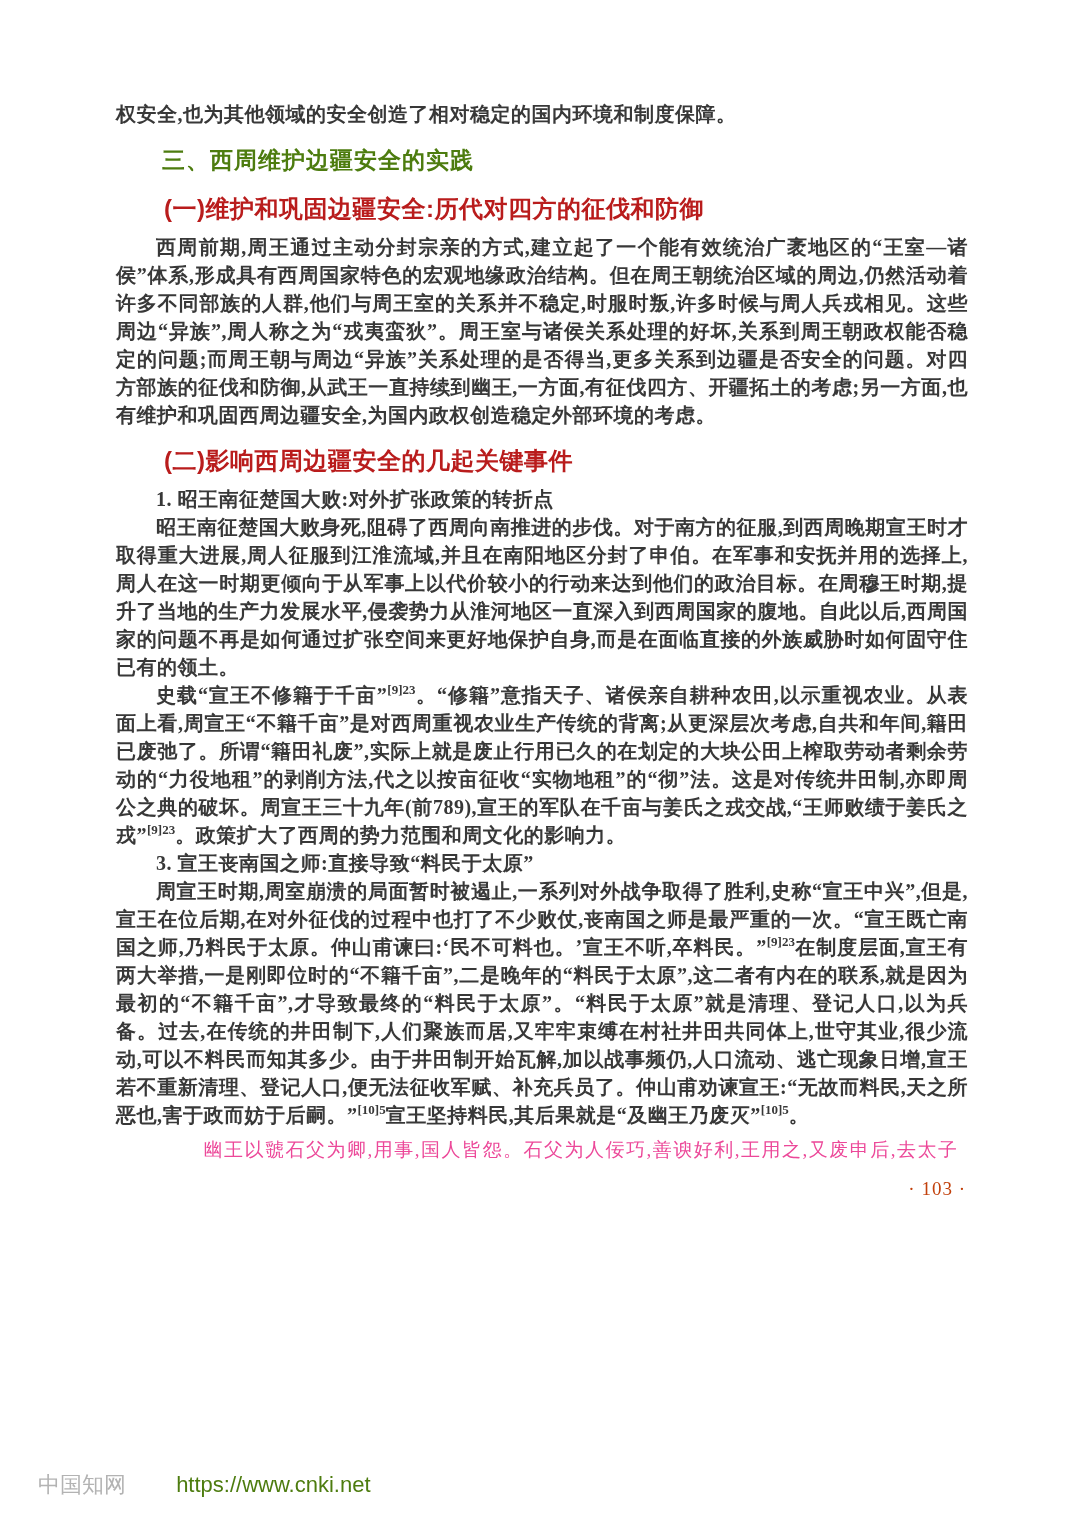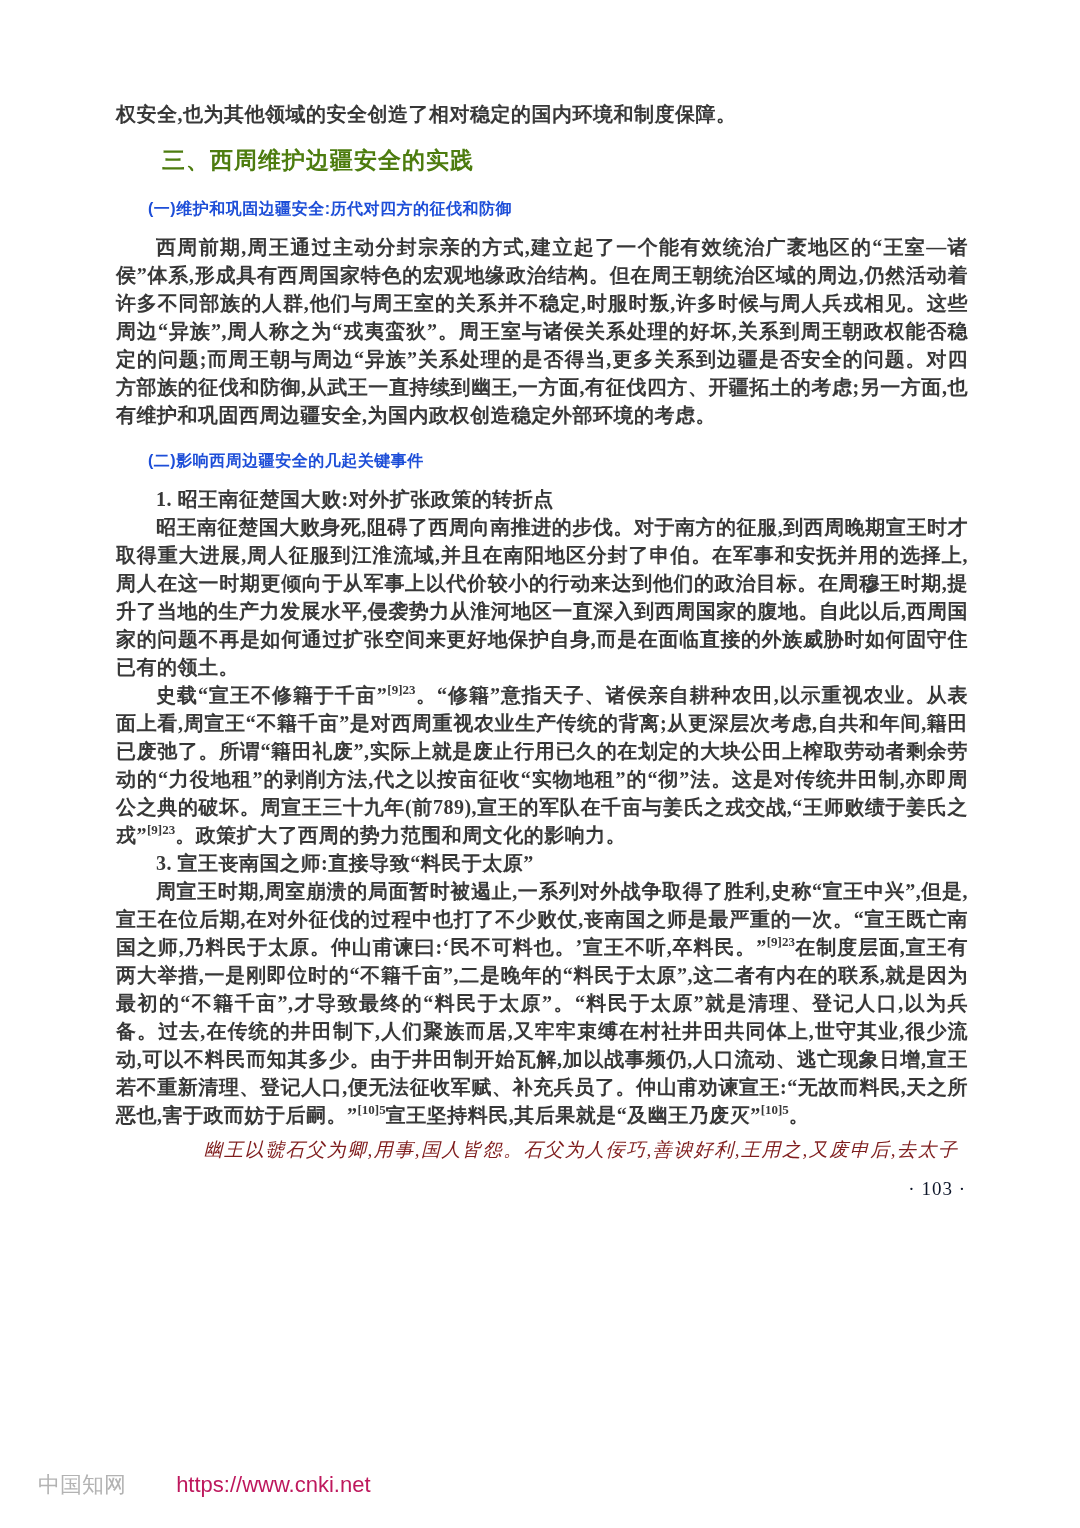--- a/index.html
+++ b/index.html
@@ -27,61 +27,60 @@
     font-size:23px;
     line-height:34px;
     color:#4d7c0f;
     margin-top:15px;
     padding-left:2em;
     letter-spacing:1px;
   }
   h3.sub-heading {
     font-family:"Liberation Sans","DejaVu Sans",sans-serif;
     font-weight:bold;
-    font-size:16px;
+    font-size:24px;
     line-height:30px;
-    color:#1d4ed8;
+    color:#b91c1c;
     margin:17px 0 9px 0;
     padding-left:2em;
     letter-spacing:0.5px;
   }
   sup.cite {
     font-size:13px;
     line-height:0;
     vertical-align:super;
     letter-spacing:0;
   }
   .quote {
-    font-style:italic;
     font-size:19px;
     line-height:27px;
     margin:7px 0 15px 4.6em;
-    color:#7f1d1d;
+    color:#ec4899;
     letter-spacing:1.5px;
   }
   .page-number {
     text-align:right;
     margin-top:10px;
     font-size:19px;
-    color:#0f172a;
+    color:#c2410c;
     letter-spacing:1px;
     padding-right:2px;
   }
   .viewer-footer {
     position:absolute;
     left:38px;
     bottom:28px;
     font-family:"Liberation Sans","DejaVu Sans",sans-serif;
     font-size:22px;
     color:#b3b3b3;
     white-space:nowrap;
   }
   .viewer-footer .url {
     margin-left:44px;
-    color:#be185d;
+    color:#4d7c0f;
     text-decoration:none;
   }
 </style>
 </head>
 <body>
 
 <div class="page-content">
 
   <p class="body-line">权安全,也为其他领域的安全创造了相对稳定的国内环境和制度保障。</p>
 

